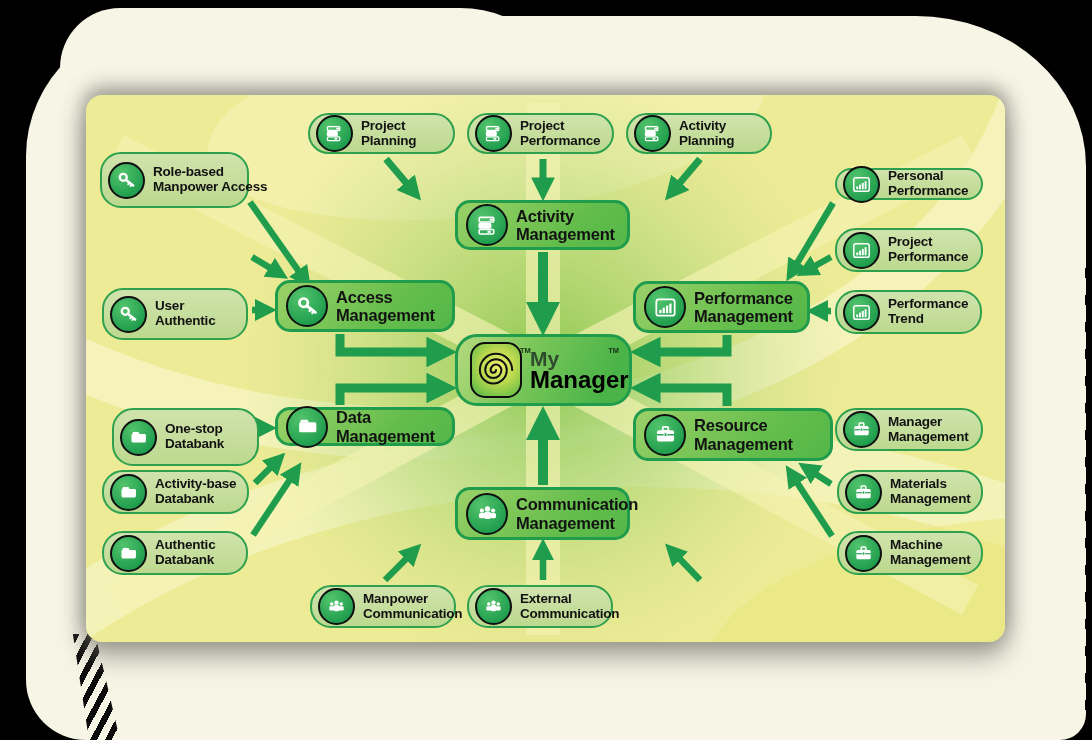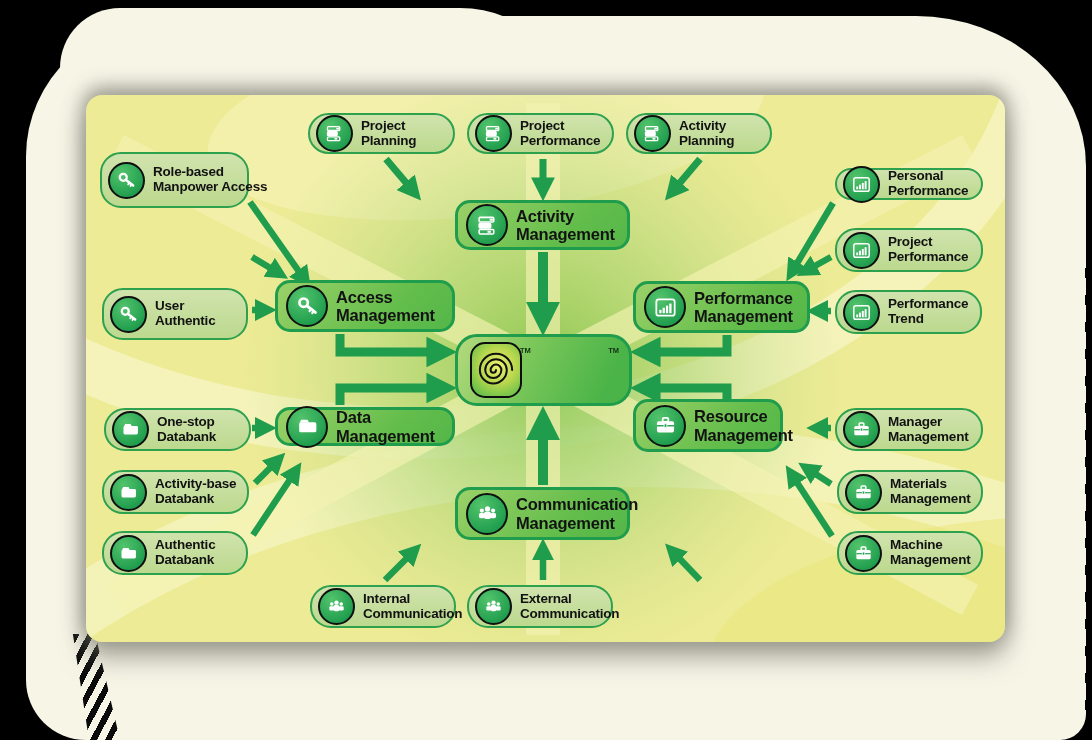--- a/index.html
+++ b/index.html
@@ -239,21 +239,21 @@
     </div>
     <div class="box pill" style="left:749px;top:195px;width:147px;height:44px">
       <span class="icn s36">
           <svg>
             <use href="#i-chart"></use>
           </svg>
         </span>
       <span class="lbl"><span>Performance</span><br><span>Trend</span></span>
     </div>
 
-    <div class="box pill" style="left:18px;top:313px;width:147px;height:43px">
+    <div class="box pill" style="left:26px;top:313px;width:147px;height:58px">
       <span class="icn s36">
           <svg>
             <use href="#i-folder"></use>
           </svg>
         </span>
       <span class="lbl"><span>One-stop</span><br><span>Databank</span></span>
     </div>
     <div class="box pill" style="left:16px;top:375px;width:147px;height:44px">
       <span class="icn s36">
           <svg>
@@ -295,21 +295,21 @@
         </span>
       <span class="lbl"><span>Machine</span><br><span>Management</span></span>
     </div>
 
     <div class="box pill" style="left:224px;top:490px;width:146px;height:43px">
       <span class="icn s36">
           <svg>
             <use href="#i-people"></use>
           </svg>
         </span>
-      <span class="lbl"><span>Internal</span><br><span>Communication</span></span>
+      <span class="lbl"><span>Manpower</span><br><span>Communication</span></span>
     </div>
     <div class="box pill" style="left:381px;top:490px;width:146px;height:43px">
       <span class="icn s36">
           <svg>
             <use href="#i-people"></use>
           </svg>
         </span>
       <span class="lbl"><span>External</span><br><span>Communication</span></span>
     </div>
 
@@ -338,21 +338,21 @@
       <span class="lbl"><span>Performance</span><br><span>Management</span></span>
     </div>
     <div class="box node" style="left:189px;top:312px;width:180px;height:39px">
       <span class="icn s40">
           <svg>
             <use href="#i-folder"></use>
           </svg>
         </span>
       <span class="lbl"><span>Data</span><br><span>Management</span></span>
     </div>
-    <div class="box node" style="left:547px;top:304px;width:150px;height:53px">
+    <div class="box node" style="left:547px;top:313px;width:200px;height:53px">
       <span class="icn s40">
           <svg>
             <use href="#i-case"></use>
           </svg>
         </span>
       <span class="lbl"><span>Resource</span><br><span>Management</span></span>
     </div>
     <div class="box node" style="left:369px;top:392px;width:175px;height:53px">
       <span class="icn s40">
           <svg>
@@ -363,15 +363,19 @@
     </div>
 
     <div class="center" style="left:369px;top:239px;width:177px;height:72px">
       <span class="logo">
         <svg width="40" height="44" viewBox="0 0 52 56">
           <path d="M47 28 A21 21 0 1 0 5 28 A17.5 17.5 0 1 0 40 28 A14 14 0 1 0 12 28 A10.5 10.5 0 1 0 33 28 A7 7 0 1 0 19 28 A3.5 3.5 0 1 0 26 28" fill="none" stroke="#101010" stroke-width="2.6" stroke-linecap="round"></path>
         </svg>
       </span>
       <span class="tm tm1">TM</span>
       <span class="tm tm2">TM</span>
+      <span class="brand">
+        <span class="b1">My</span>
+        <span class="b2">Manager</span>
+      </span>
     </div>
   </div>
 </div>
 
 </body></html>

